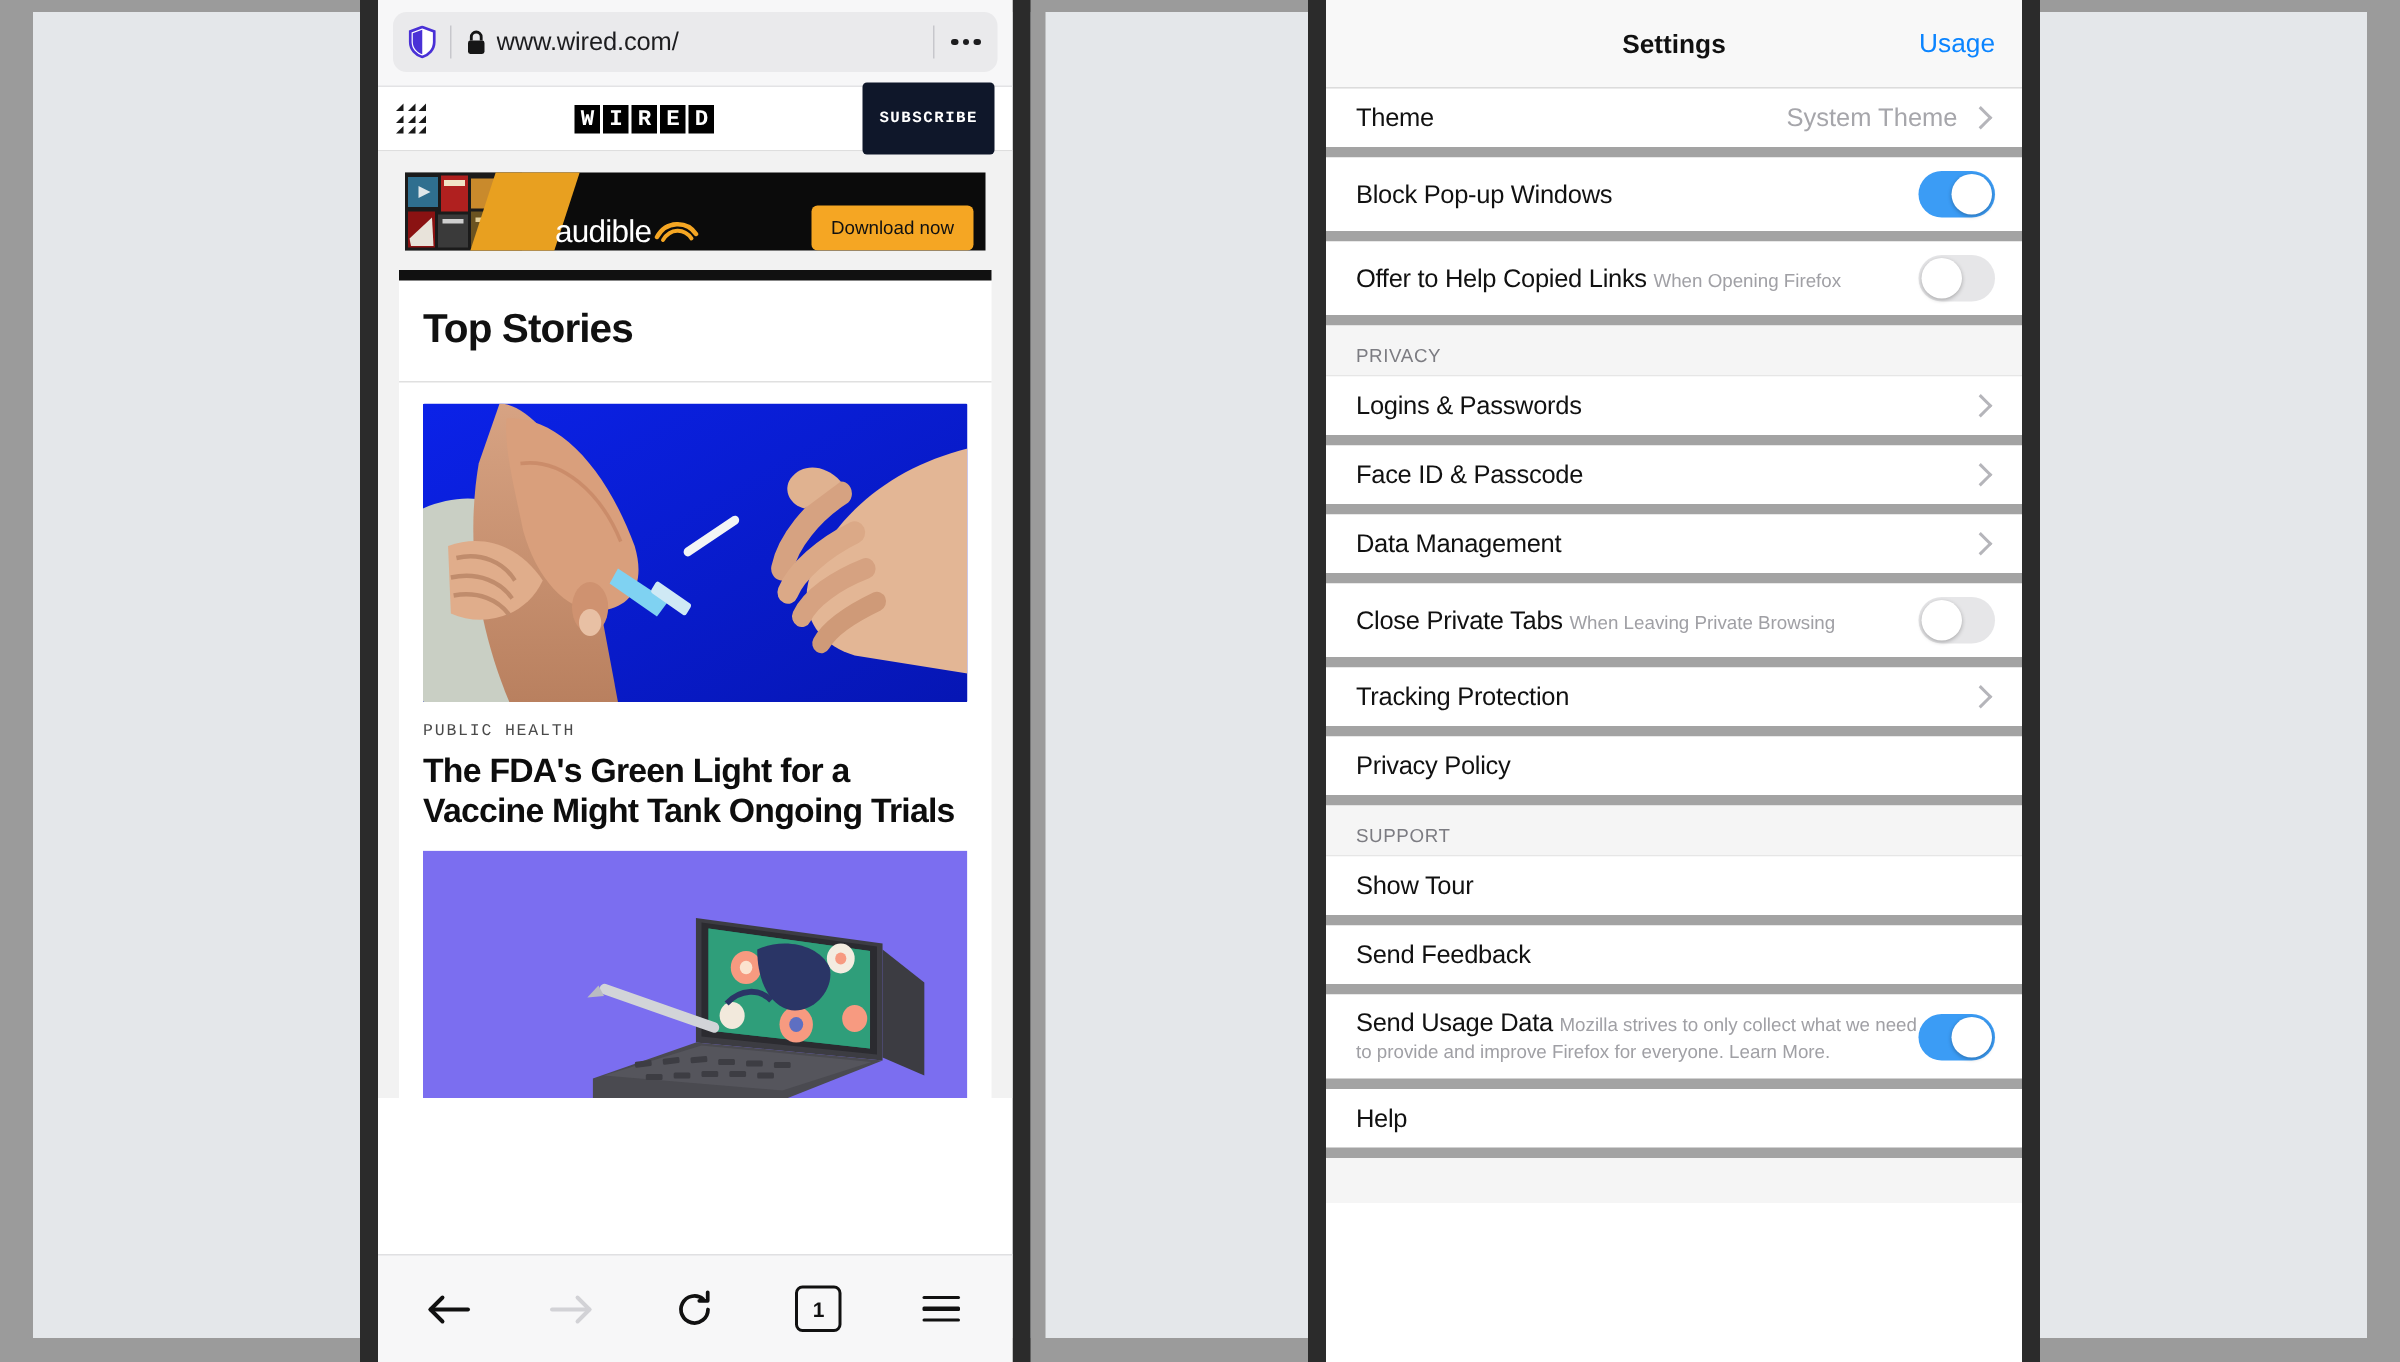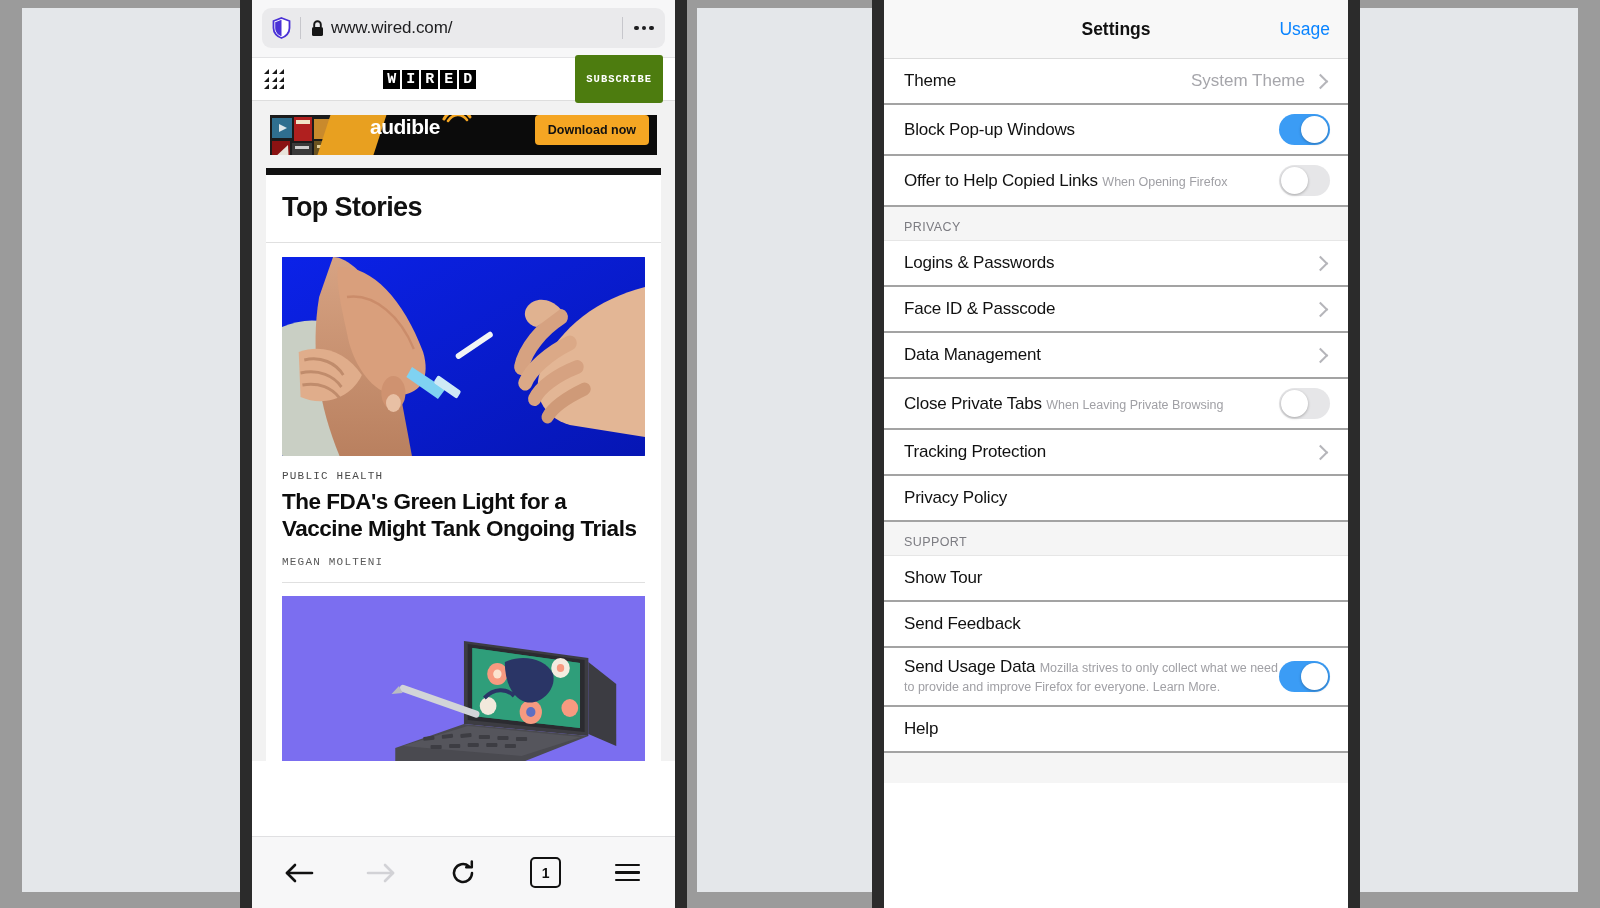--- a/index.html
+++ b/index.html
@@ -107,41 +107,40 @@
     color: #fff;
     font-family: "Liberation Mono", monospace;
     font-weight: bold;
     font-size: 15px;
     line-height: 19px;
     width: 17px;
     text-align: center;
     display: inline-block;
   }
   .subscribe-btn {
-    background: #4d7c0f;
+    background: #0f172a;
     color: #fff;
     font-family: "Liberation Mono", monospace;
     font-size: 10.5px;
     font-weight: bold;
     letter-spacing: 1px;
     padding: 18px 11px;
     border-radius: 3px;
   }
 
   
   .page-body { background: #f2f2f2; }
   .ad-wrap { padding: 14px 18px 13px 18px; background: #f2f2f2; }
   .ad-banner {
     position: relative;
-    height: 40px;
+    height: 52px;
     background: #0b0b0b;
     display: flex;
-    align-items: flex-start;
+    align-items: flex-end;
     overflow: hidden;
-    font-weight: bold;
   }
   .ad-collage { width: 78px; height: 52px; position: relative; overflow:hidden; flex:none; }
   .ad-chevron {
     position: absolute; left: 52px; top: -8px;
     width: 56px; height: 68px;
     background: #e8a020;
     transform: skewX(-18deg);
   }
   .audible-text {
     color:#fff; font-size: 21px; margin-left: 22px; letter-spacing:-0.5px;
@@ -216,21 +215,21 @@
   .set-title { font-size: 17.5px; font-weight: bold; color:#111; }
   .set-done {
     position:absolute; right: 18px; top: 50%; transform: translateY(-50%);
     font-size: 17.5px; color:#0a84ff;
   }
   .set-body { background:#fff; }
   .set-row {
     display:flex; align-items:center;
     min-height: 46px;
     padding: 9px 18px 9px 20px;
-    border-bottom: 2px solid #a3a3a3;
+    border-bottom: 7px solid #a3a3a3;
     background:#fff;
     box-sizing:border-box;
   }
   .set-row-text { flex:1; min-width:0; }
   .set-label { font-size: 17px; color:#111; letter-spacing:-0.2px; }
   .set-sub { font-size: 12.5px; color:#a0a0a5; margin-top: 3px; line-height: 1.35; }
   .set-value { font-size: 17px; color:#a6a6ab; margin-right: 10px; }
   .chev {
     width: 9px; height: 9px;
     border-right: 2.2px solid #b5b5ba;
@@ -391,21 +390,20 @@
               <path d="M391 30 C 340 42 300 70 280 110 C 268 135 280 160 310 168 L391 180 Z" fill="#e3b695"></path>
               <path d="M300 60 C 280 72 262 92 258 110" stroke="#d6a281" stroke-width="16" stroke-linecap="round" fill="none"></path>
               <path d="M310 86 C 288 96 268 112 262 126" stroke="#dba987" stroke-width="15" stroke-linecap="round" fill="none"></path>
               <path d="M318 110 C 296 118 278 130 272 142" stroke="#d6a281" stroke-width="14" stroke-linecap="round" fill="none"></path>
               <path d="M326 132 C 308 140 292 150 286 160" stroke="#cf9a78" stroke-width="13" stroke-linecap="round" fill="none"></path>
               <path d="M300 52 C 288 40 272 40 264 50 C 258 58 264 68 274 70" fill="#e0b290"></path>
             </svg>
           </span>
           <div class="kicker">PUBLIC HEALTH</div>
           <div class="headline">The FDA's Green Light for a Vaccine Might Tank Ongoing Trials</div>
-          <div class="byline">MEGAN MOLTENI</div>
         </div>
 
         <div class="article2">
           <span class="article2-img">
             <svg width="100%" height="165" viewBox="0 0 391 165" preserveAspectRatio="none">
               <rect width="391" height="165" fill="#7b6ef0"></rect>
               <polygon points="196,45 330,62 330,140 196,128" fill="#3c3c42"></polygon>
               <polygon points="200,48 326,64 326,136 200,124" fill="#2b2b30"></polygon>
               <polygon points="205,52 321,67 321,132 205,120" fill="#1f8a6d"></polygon>
               <polygon points="205,52 321,67 321,132 205,120" fill="#2f9e7a"></polygon>

